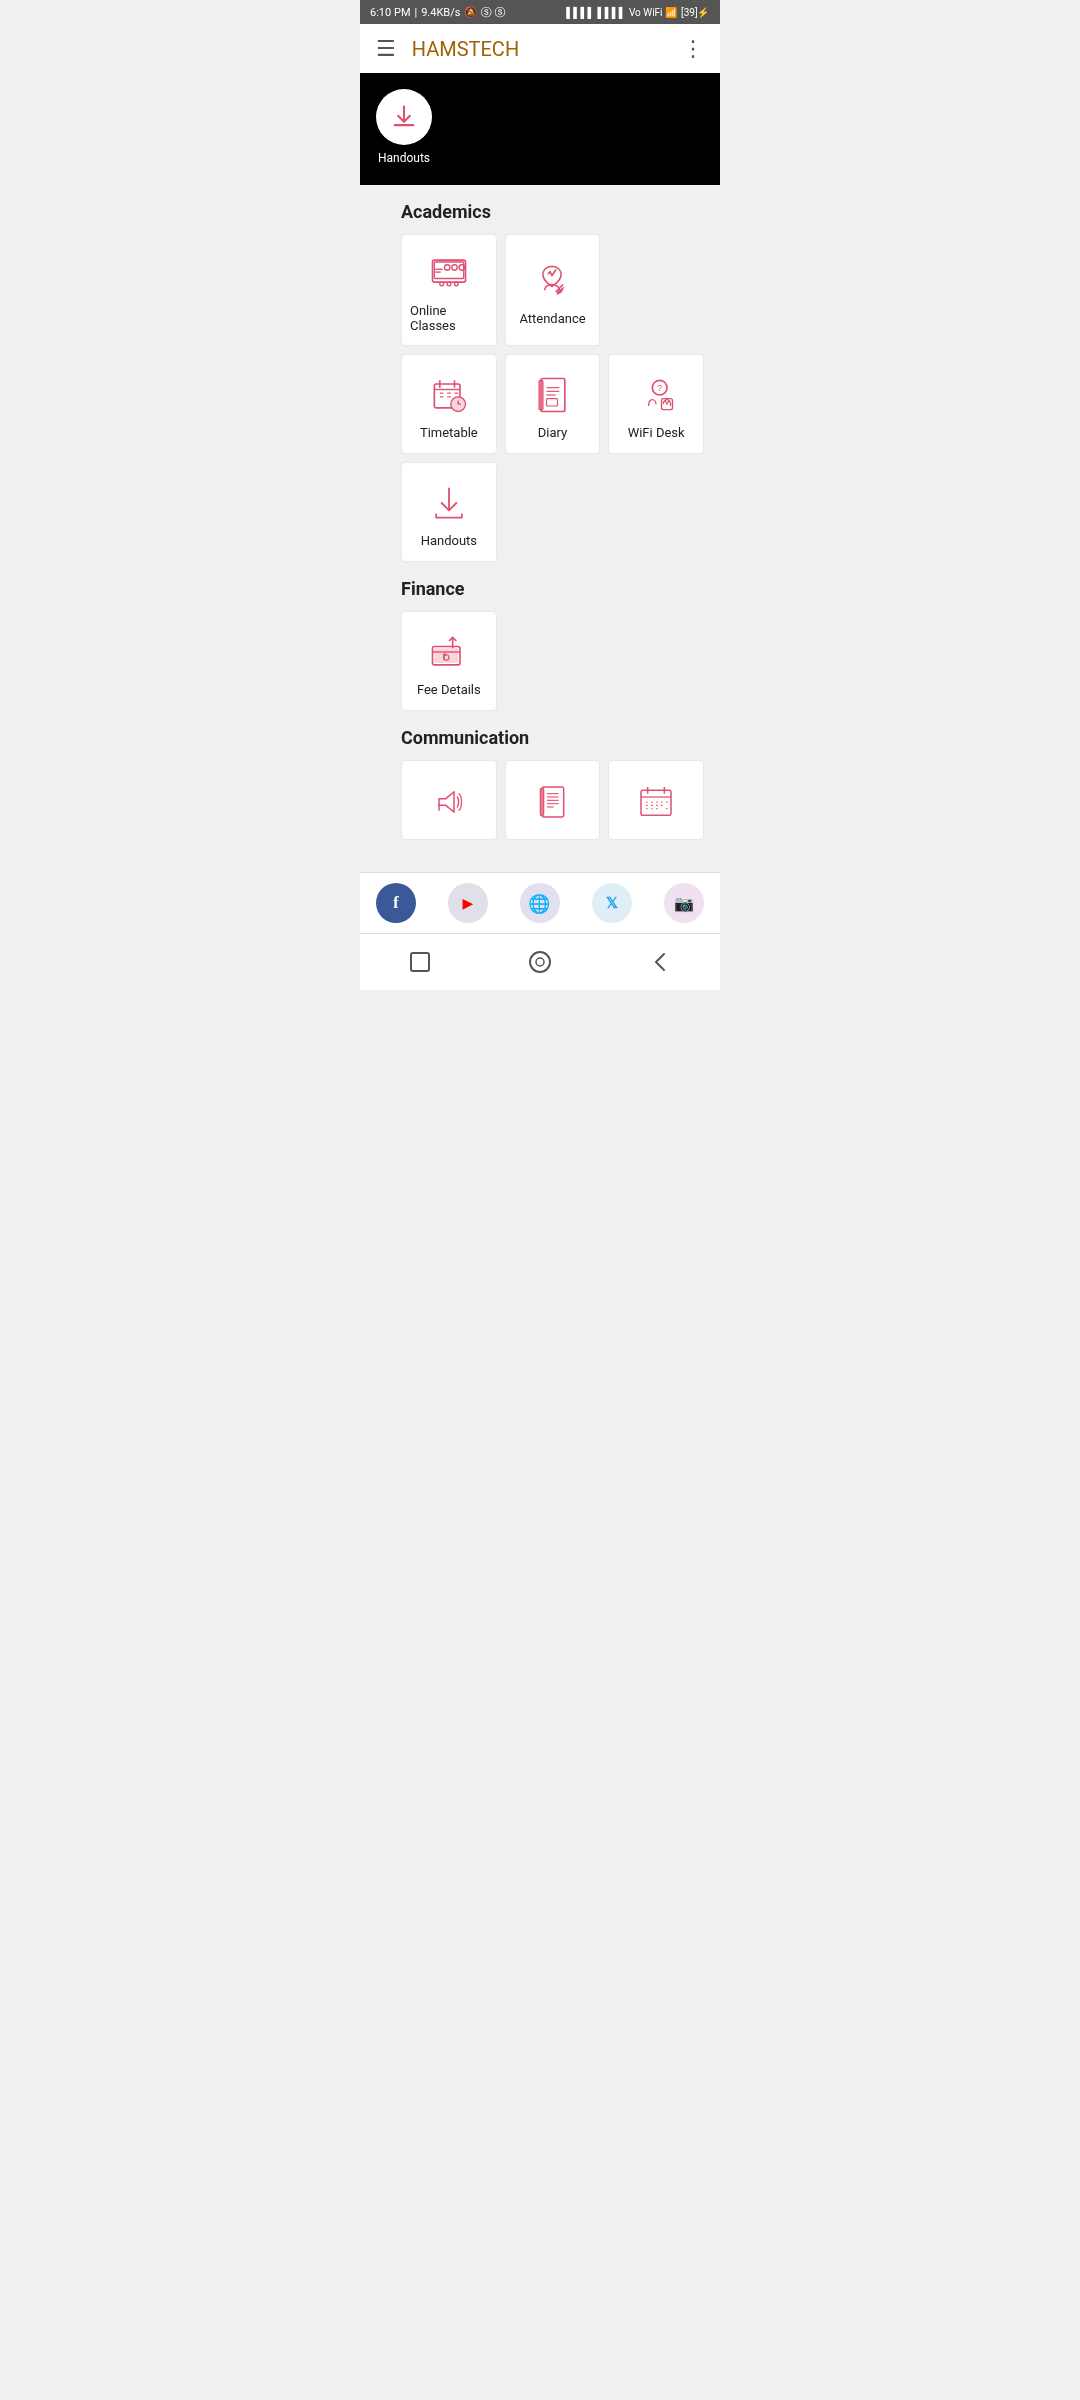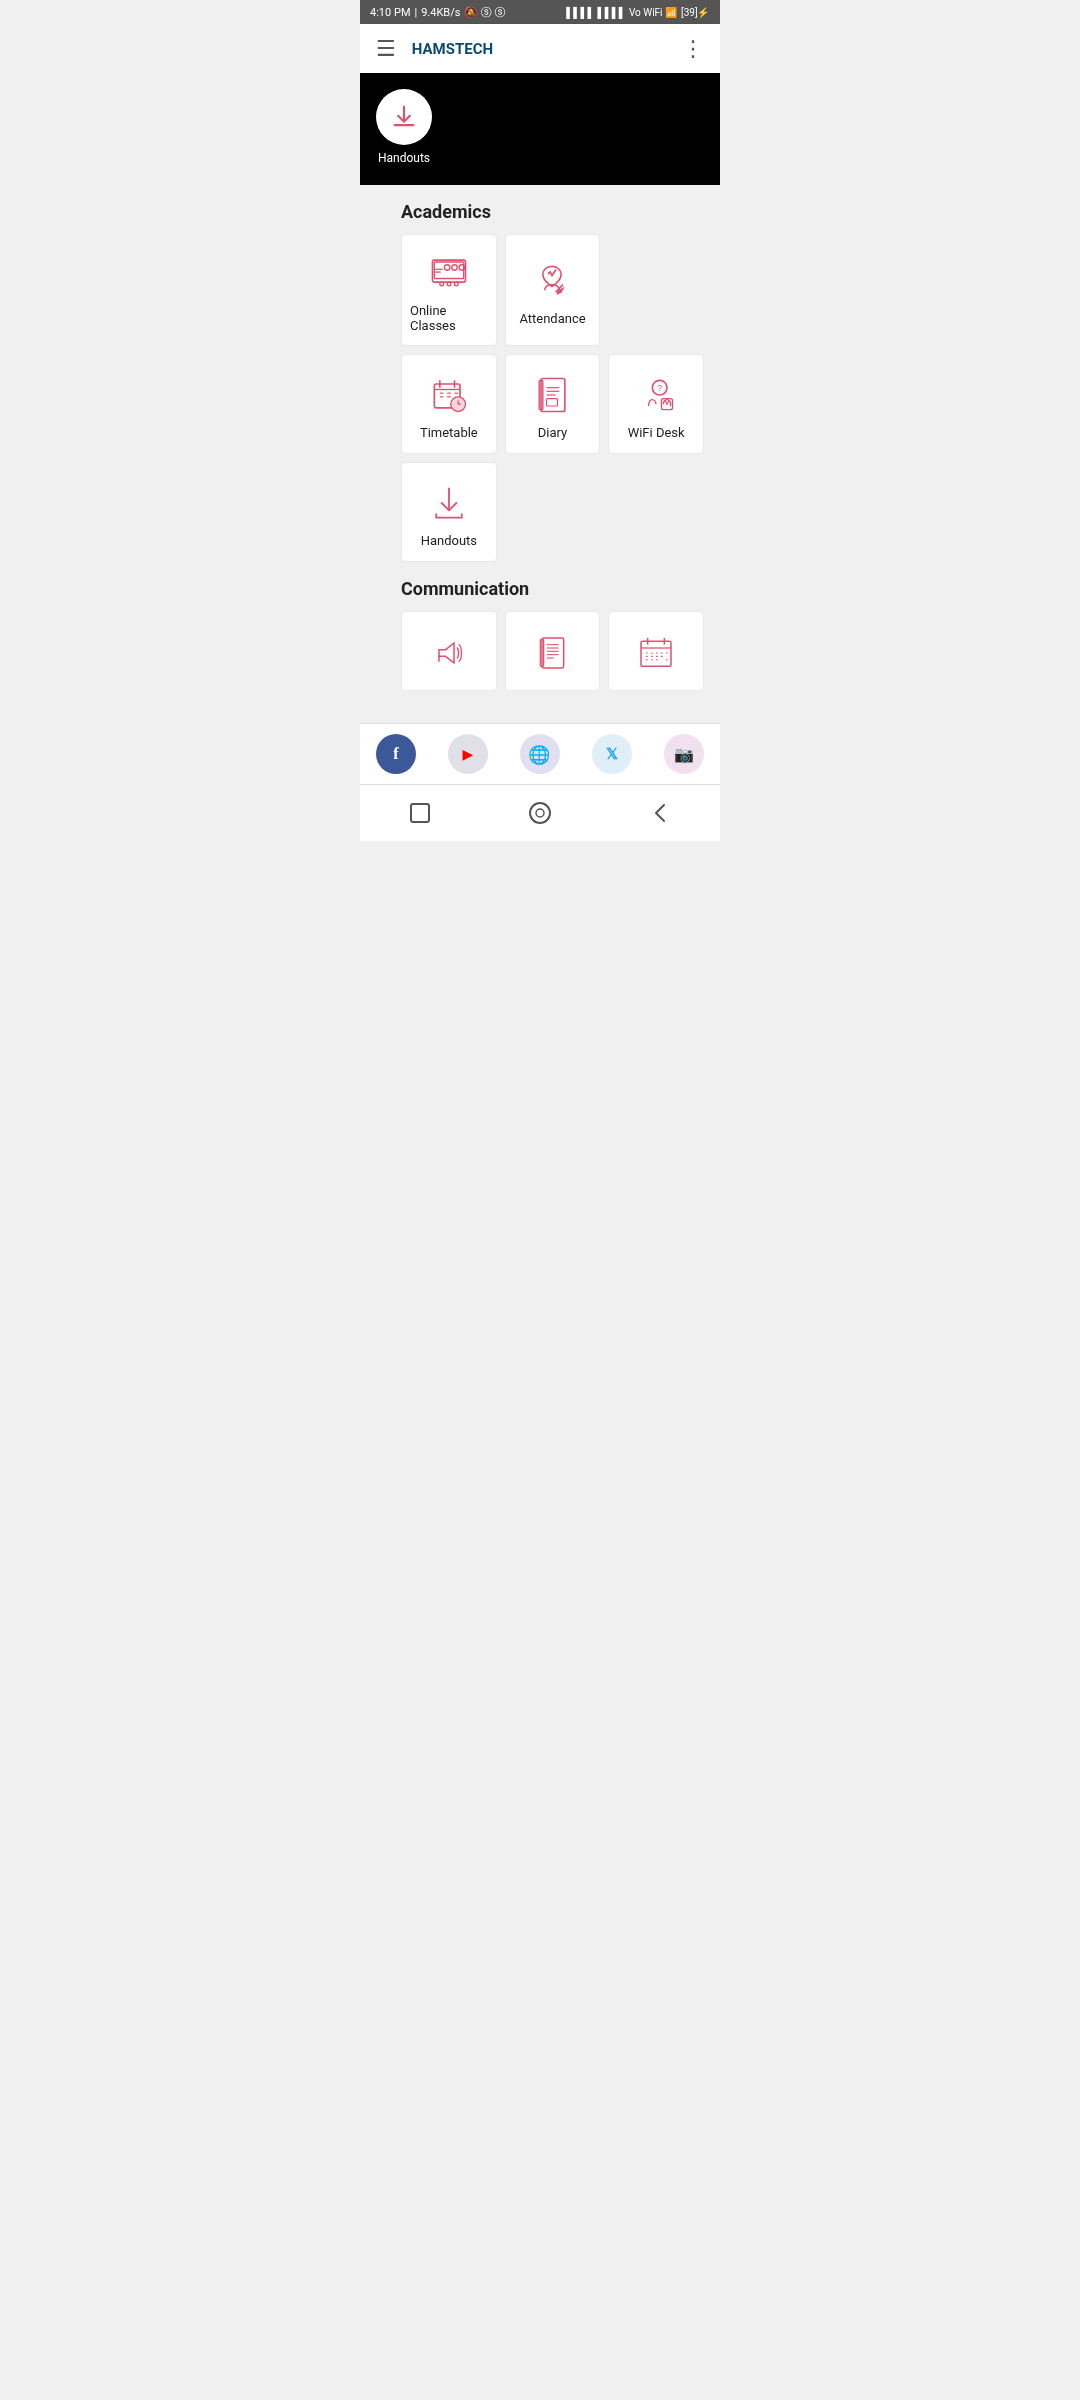--- a/index.html
+++ b/index.html
@@ -36,23 +36,23 @@
       padding: 12px 16px;
       box-shadow: 0 1px 3px rgba(0,0,0,0.1);
     }
     .hamburger {
       font-size: 22px;
       color: #555;
       cursor: pointer;
       margin-right: 16px;
     }
     .app-title {
-      font-size: 15px;
-      font-weight: bold;
-      color: #0c4a6e;
+      font-size: 20px;
+      font-weight: normal;
+      color: #a16207;
       flex: 1;
     }
     .more-icon {
       font-size: 22px;
       color: #555;
       cursor: pointer;
     }
 
     
     .banner {
@@ -199,21 +199,21 @@
     .comm-card svg {
       width: 40px;
       height: 40px;
     }
   </style>
 </head>
 <body>
 
 <div class="status-bar">
   <div class="status-left">
-    <span>4:10 PM</span>
+    <span>6:10 PM</span>
     <span>|</span>
     <span>9.4KB/s</span>
     <span>🔕 ⓢ ⓢ</span>
   </div>
   <div class="status-right">
     <span>▌▌▌▌</span>
     <span>▌▌▌▌</span>
     <span>Vo WiFi</span>
     <span>📶</span>
     <span>[<span>39</span>]⚡</span>
@@ -323,20 +323,37 @@
         <svg viewBox="0 0 48 48" fill="none">
           <path d="M24 8 L24 30" stroke="#e05070" stroke-width="2" stroke-linecap="round"></path>
           <path d="M16 24 L24 32 L32 24" stroke="#e05070" stroke-width="2" stroke-linecap="round" stroke-linejoin="round"></path>
           <path d="M10 36 L10 40 L38 40 L38 36" stroke="#e05070" stroke-width="1.8" fill="none" stroke-linecap="round"></path>
         </svg>
         <span class="menu-card-label">Handouts</span>
       </div>
     </div>
   </div>
 
+  <div class="section">
+    <div class="section-title">Finance</div>
+    <div class="grid-single">
+      <div class="menu-card">
+        <svg viewBox="0 0 48 48" fill="none">
+          <rect x="6" y="18" width="30" height="20" rx="2" stroke="#e05070" stroke-width="1.8" fill="none"></rect>
+          <rect x="8" y="20" width="26" height="16" rx="1" fill="#f8d7dc"></rect>
+          <path d="M6 24 L36 24" stroke="#e05070" stroke-width="1.5"></path>
+          <circle cx="21" cy="30" r="3" stroke="#e05070" stroke-width="1.3" fill="none"></circle>
+          <path d="M24 12 L28 8 L32 12" stroke="#e05070" stroke-width="1.8" fill="none"></path>
+          <line x1="28" y1="8" x2="28" y2="20" stroke="#e05070" stroke-width="1.8"></line>
+          <text x="17" y="32" font-size="8" fill="#e05070" font-family="Arial" font-weight="bold">₹</text>
+        </svg>
+        <span class="menu-card-label">Fee Details</span>
+      </div>
+    </div>
+  </div>
 
   <div class="section">
     <div class="section-title">Communication</div>
     <div class="comm-grid">
 
       <div class="comm-card">
         <svg viewBox="0 0 48 48" fill="none">
           <path d="M12 20 L20 20 L30 12 L30 36 L20 28 L12 28 Z" stroke="#e05070" stroke-width="1.8" fill="none"></path>
           <path d="M12 28 L12 34" stroke="#e05070" stroke-width="1.8" stroke-linecap="round"></path>
           <path d="M34 18 C36 20 36 28 34 30" stroke="#e05070" stroke-width="1.8" stroke-linecap="round"></path>

